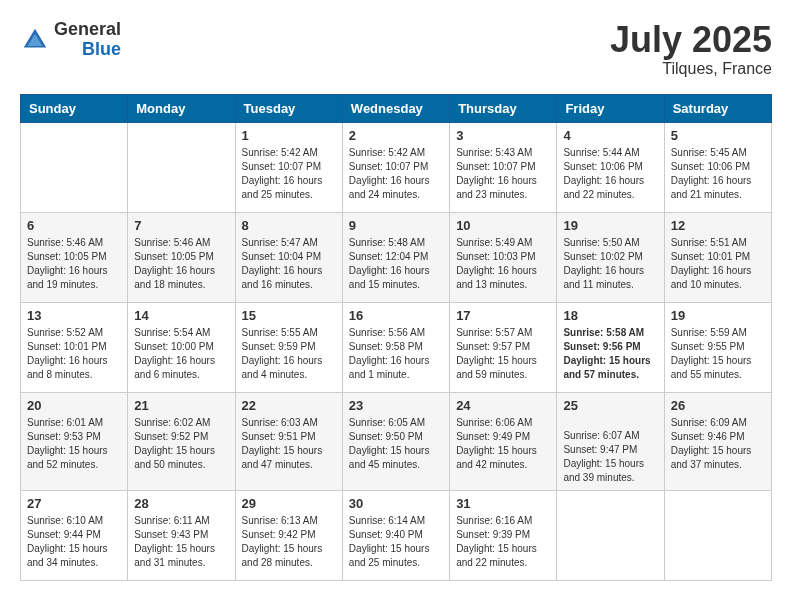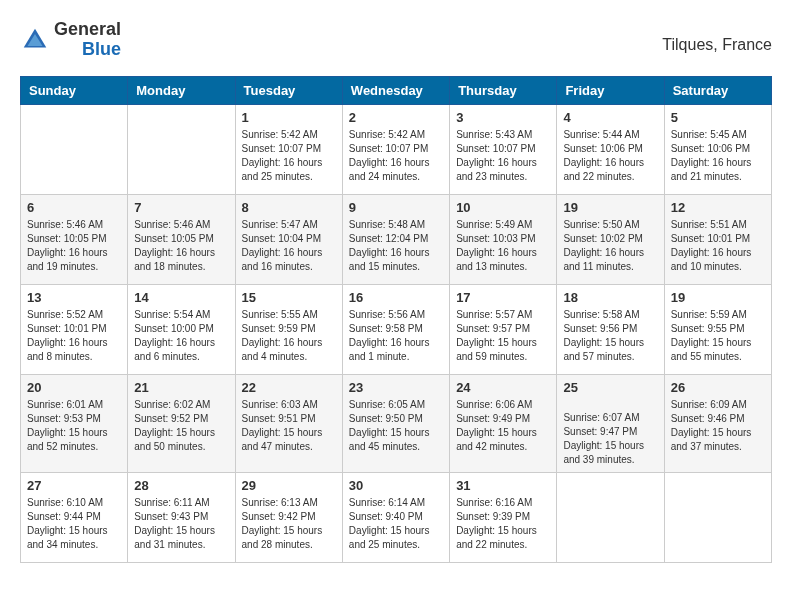--- a/index.html
+++ b/index.html
@@ -46,21 +46,20 @@
     }
     .month-year {
       font-size: 36px;
       font-weight: bold;
       color: #333;
       line-height: 1.1;
     }
     .location {
       font-size: 16px;
       color: #333;
-      margin-top: 16px;
     }
     .calendar {
       width: 100%;
       border-collapse: collapse;
       table-layout: fixed;
     }
     .calendar th {
       background: #0369a1;
       color: #fff;
       text-align: left;
@@ -103,20 +102,21 @@
     <svg class="logo-icon" viewBox="0 0 40 40">
       <polygon points="20,5 35,30 5,30" fill="#2a6bb5"></polygon>
       <polygon points="20,12 30,28 10,28" fill="#5a9dd5"></polygon>
     </svg>
     <div class="logo-text">
       <span class="logo-general">General</span>
       <span class="logo-blue">Blue</span>
     </div>
   </div>
   <div class="title-block">
+    <div class="month-year">July 2025</div>
     <div class="location">Tilques, France</div>
   </div>
 </div>
 
 <table class="calendar">
   <thead>
     <tr>
     <th>Sunday</th>
         <th>Monday</th>
         <th>Tuesday</th>
@@ -248,21 +248,21 @@
         </td>
         <td>
           <div class="day-num">17</div>
           <div class="cell-info" style="white-space: pre-line;">Sunrise: 5:57 AM
 Sunset: 9:57 PM
 Daylight: 15 hours
 and 59 minutes.</div>
         </td>
         <td>
           <div class="day-num">18</div>
-          <div class="cell-info" style="white-space: pre-line;">Sunrise: 5:58 AM
+          <div class="cell-info" style="white-space: pre-line; font-weight: bold;">Sunrise: 5:58 AM
 Sunset: 9:56 PM
 Daylight: 15 hours
 and 57 minutes.</div>
         </td>
         <td>
           <div class="day-num">19</div>
           <div class="cell-info" style="white-space: pre-line;">Sunrise: 5:59 AM
 Sunset: 9:55 PM
 Daylight: 15 hours
 and 55 minutes.</div>

